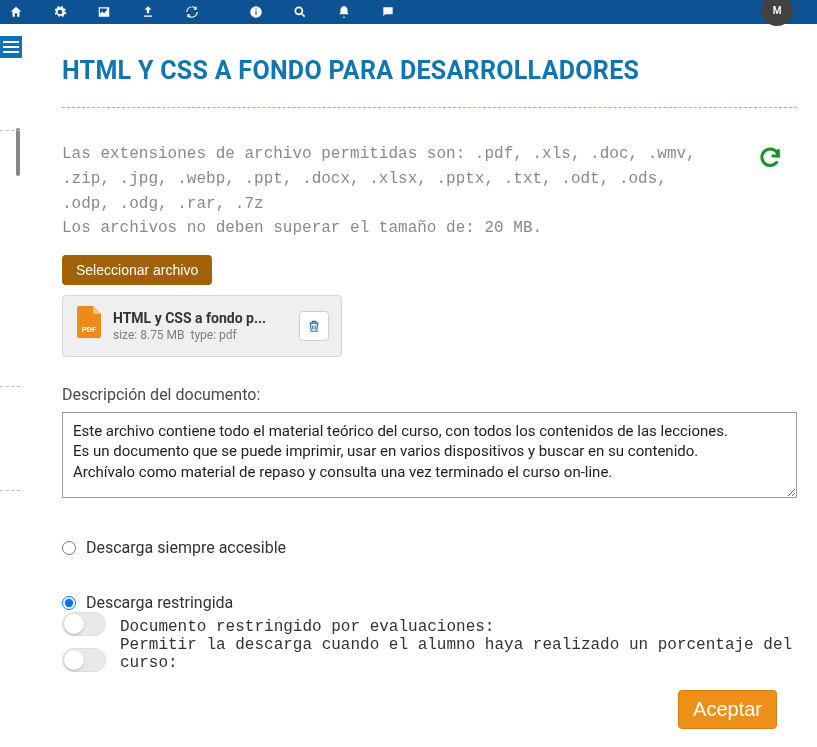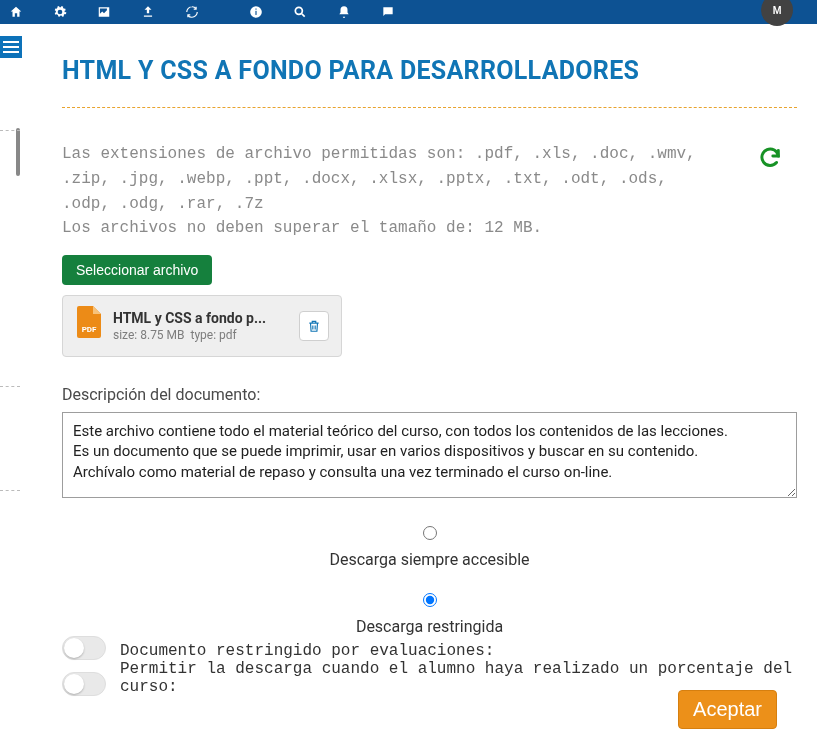--- a/index.html
+++ b/index.html
@@ -18,33 +18,33 @@
 
 .content { position: absolute; left: 62px; top: 56px; right: 20px; }
 
 .page-title { color: #1075b5; font-size: 25px; font-weight: 700; letter-spacing: .3px; margin-bottom: 22px; }
 .section-title { color: #1075b5; font-size: 24px; font-weight: 600; margin-bottom: 8px; }
 .dashed-divider { border: none; border-top: 1px dashed #e8a32e; margin-bottom: 34px; }
 
 .help-block { color: #8a8a8a; font-size: 16px; line-height: 1.55; max-width: 660px; position: relative; font-family: Liberation Mono, monospace; }
 .reset-icon { position: absolute; right: -60px; top: 4px; color: #179225; cursor: pointer; }
 
-.btn-orange { background: #15803d; color: #fff; border: none; border-radius: 4px; padding: 7px 14px; font-size: 14px; cursor: pointer; margin-top: 14px; }
+.btn-orange { background: #a16207; color: #fff; border: none; border-radius: 4px; padding: 7px 14px; font-size: 14px; cursor: pointer; margin-top: 14px; }
 
 .file-card { margin-top: 10px; width: 280px; border: 1px solid #d6d6d6; background: #efefef; border-radius: 4px; padding: 10px 12px; display: flex; align-items: center; gap: 10px; }
 .file-icon { width: 28px; height: 40px; flex-shrink: 0; }
 .file-info { flex: 1; min-width: 0; }
 .file-name { font-size: 14px; font-weight: 700; color: #333; white-space: nowrap; overflow: hidden; text-overflow: ellipsis; }
 .file-meta { font-size: 12px; color: #7d7d7d; margin-top: 2px; }
 .trash-btn { width: 30px; height: 30px; background: #fff; border: 1px solid #cfcfcf; border-radius: 4px; display: flex; align-items: center; justify-content: center; cursor: pointer; color: #1075b5; }
 
 .label-row { color: #4a4a4a; font-size: 16px; margin-top: 28px; margin-bottom: 8px; }
 textarea.desc { width: 100%; height: 86px; border: 1px solid #9d9d9d; padding: 8px 10px; font-size: 15px; font-family: inherit; color: #222; resize: both; line-height: 1.35; }
 
-.radio-row { display: flex; align-items: center; gap: 10px; margin-top: 24px; font-size: 16px; color: #333; flex-direction: column; }
+.radio-row { display: flex; align-items: center; gap: 10px; margin-top: 36px; font-size: 16px; color: #333; }
 .radio-row input[type=radio] { width: 14px; height: 14px; }
 
 .toggle-row { display: flex; align-items: flex-end; gap: 14px; margin-top: 0; font-size: 16px; color: #333; font-family: Liberation Mono, monospace; }
 .toggle { width: 44px; height: 24px; background: #e9e9e9; border-radius: 12px; position: relative; cursor: pointer; flex-shrink: 0; border: 1px solid #dedede; }
 .toggle .knob { position: absolute; left: 1px; top: 1px; width: 20px; height: 20px; background: #fff; border-radius: 50%; box-shadow: 0 1px 2px rgba(0,0,0,.25); }
 
 .btn-accept { position: absolute; right: 40px; bottom: 18px; background: #ec9019; color: #fff; border: 1px solid #d67f0f; border-radius: 4px; padding: 7px 14px; font-size: 20px; cursor: pointer; }
 </style>
 </head>
 <body>
@@ -114,21 +114,21 @@
 <div class="side-rail2"></div>
 <div class="side-rail3"></div>
 <div class="side-rail4"></div>
 
 <div class="content">
   <h1 class="page-title">HTML Y CSS A FONDO PARA DESARROLLADORES</h1>
   <hr class="dashed-divider">
 
   <div class="help-block">
     <div>Las extensiones de archivo permitidas son: .pdf, .xls, .doc, .wmv, .zip, .jpg, .webp, .ppt, .docx, .xlsx, .pptx, .txt, .odt, .ods, .odp, .odg, .rar, .7z</div>
-    <div>Los archivos no deben superar el tamaño de: 12 MB.</div>
+    <div>Los archivos no deben superar el tamaño de: 20 MB.</div>
     <span class="reset-icon">
       <svg width="22" height="22" viewBox="0 0 24 24" fill="none" stroke="currentColor" stroke-width="3.2" stroke-linecap="round">
           <path d="M20 5v6h-6"></path>
           <path d="M20 11a9 9 0 10-2 7"></path>
         </svg>
     </span>
   </div>
 
   <button class="btn-orange">Seleccionar archivo</button>
 

